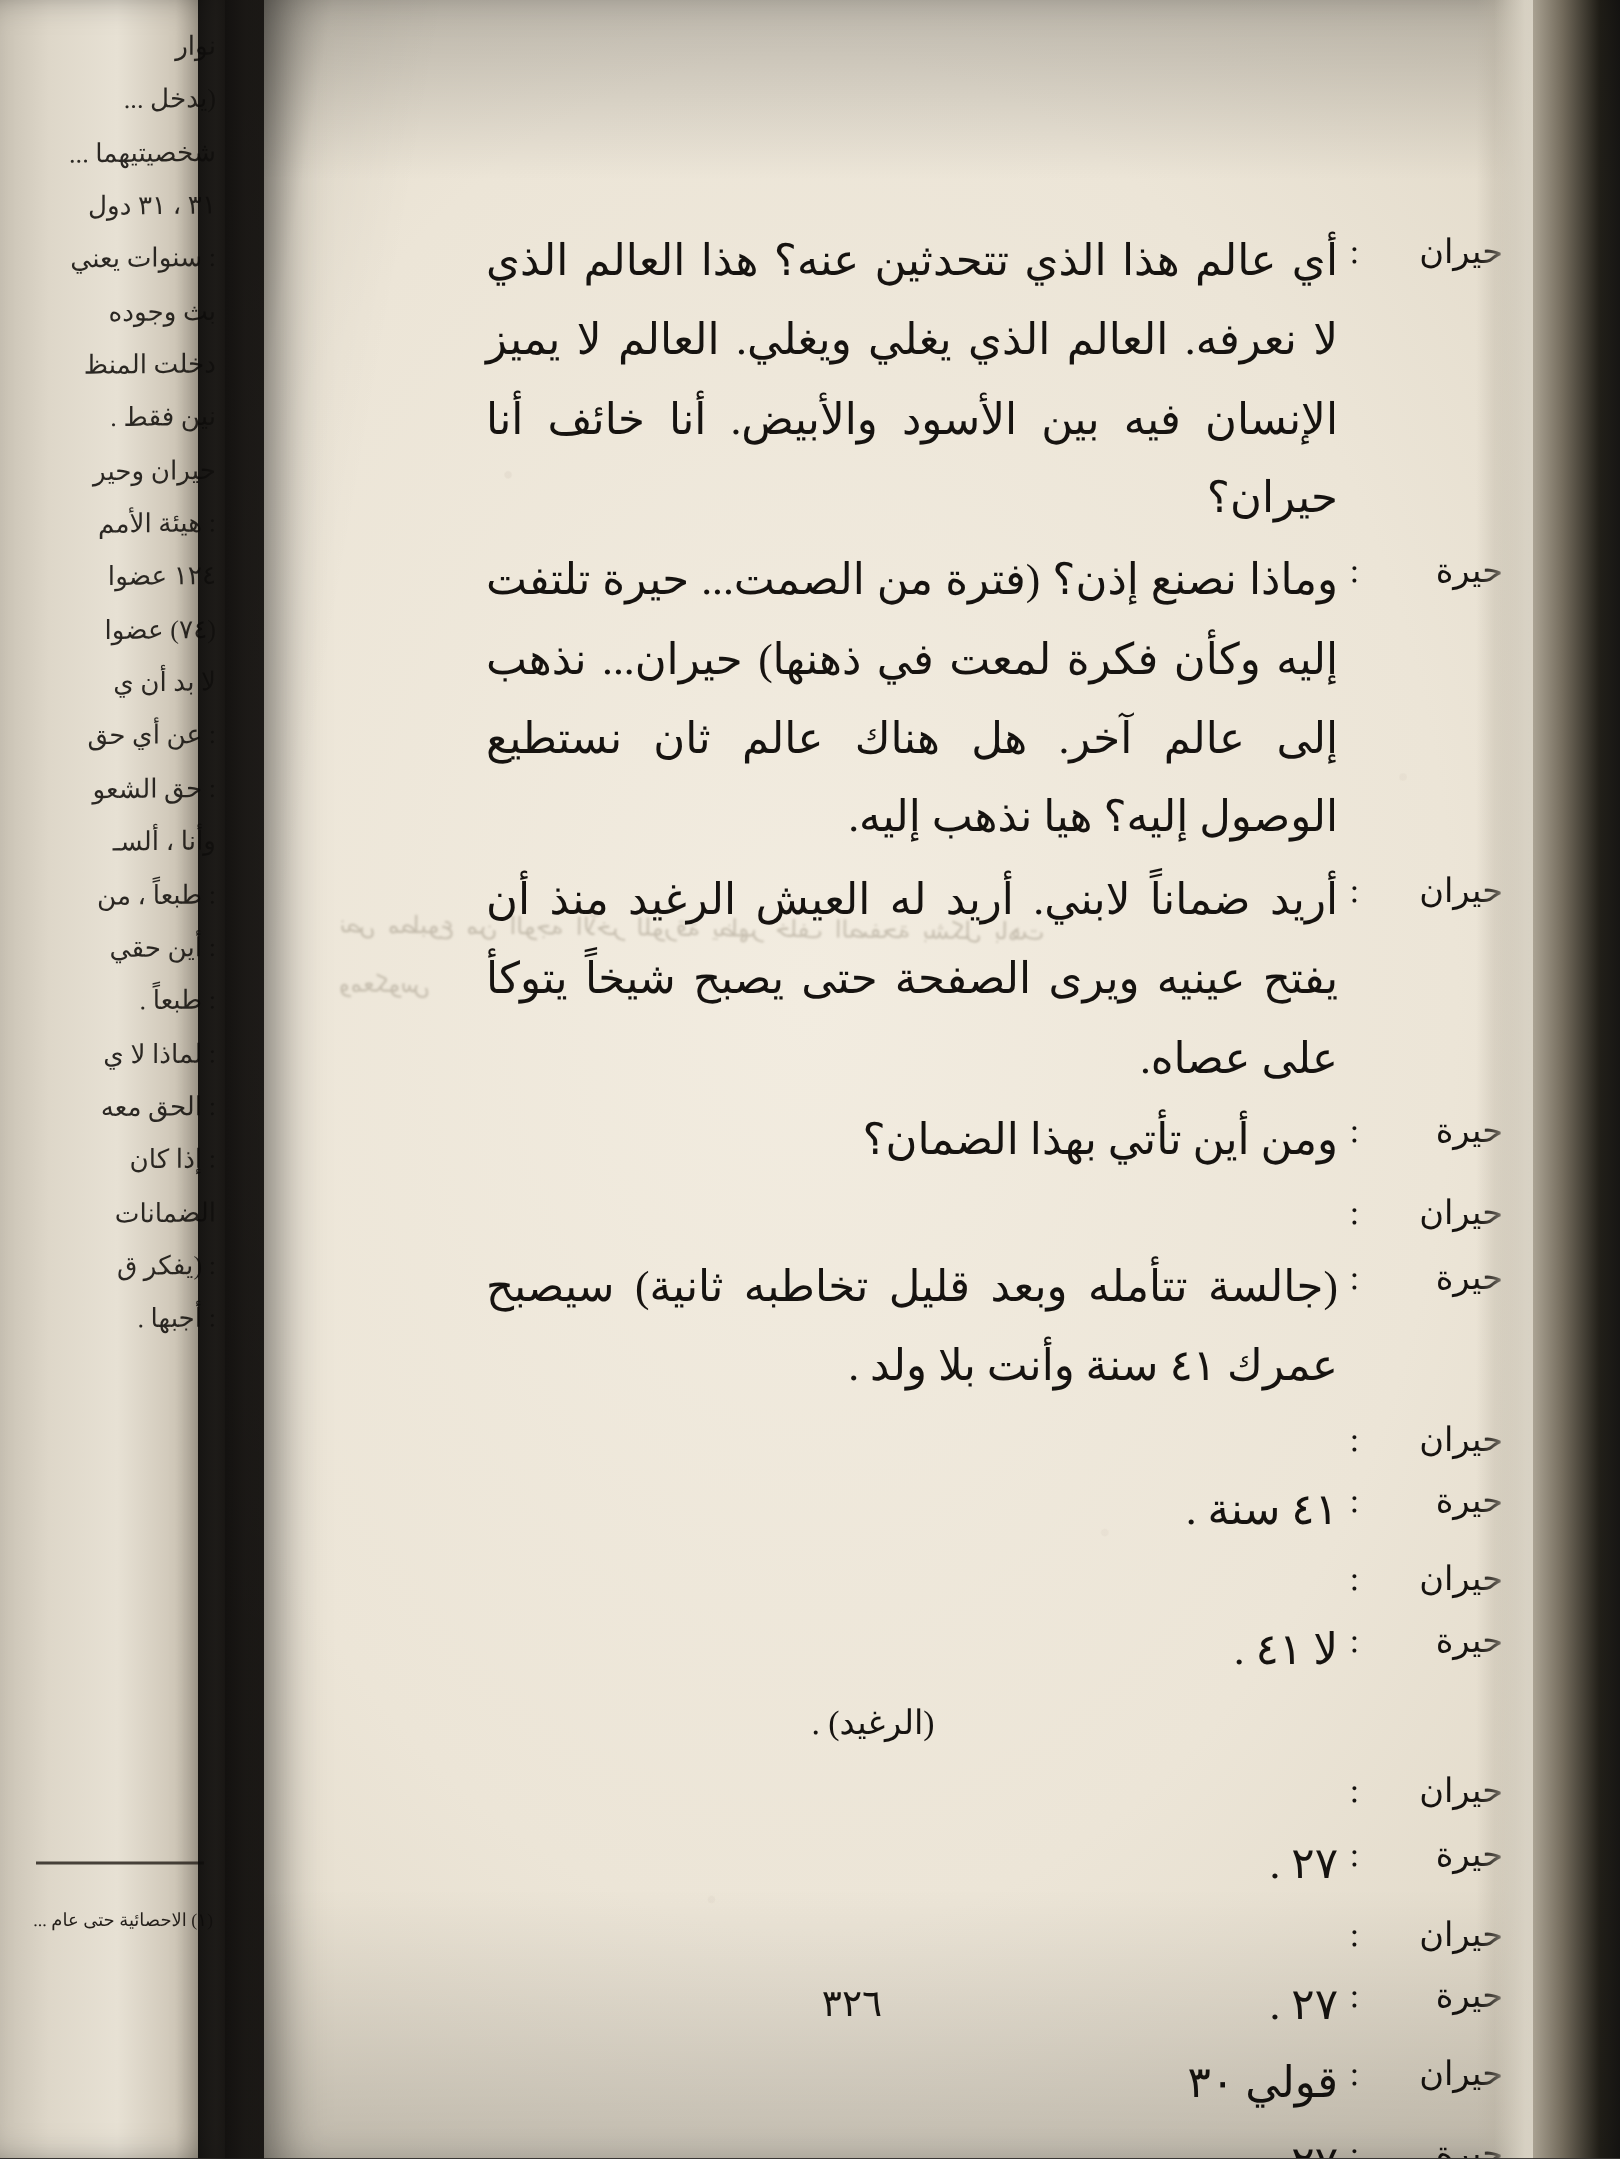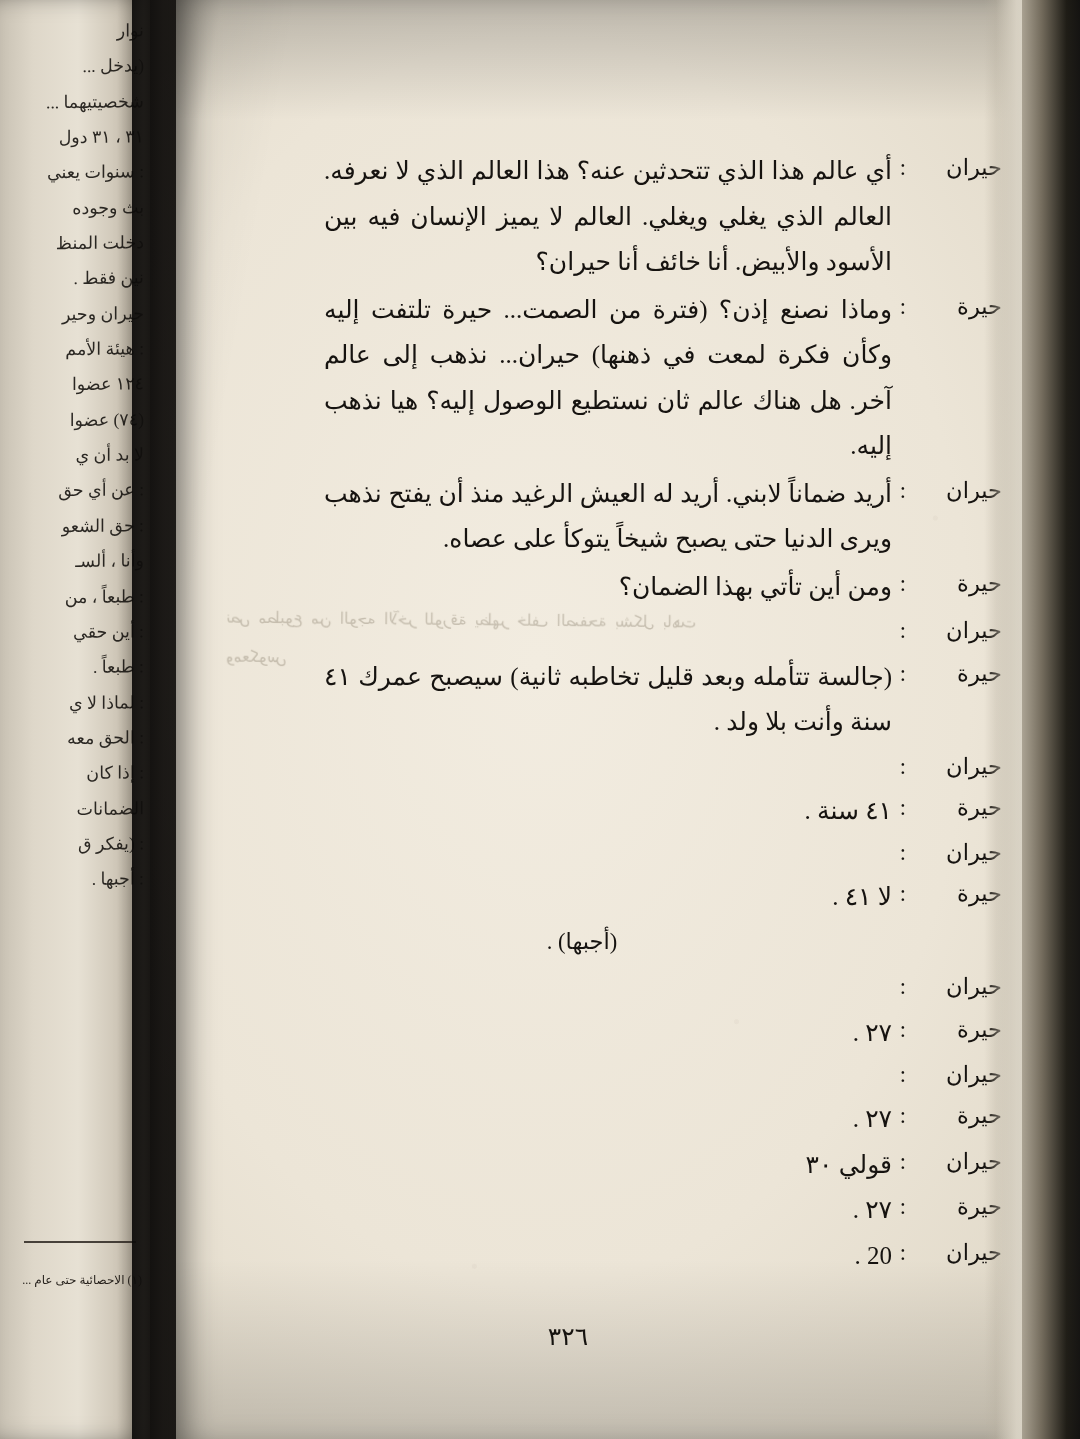--- a/index.html
+++ b/index.html
@@ -170,21 +170,21 @@
     white-space: nowrap;
   }
   .colon {
     flex: 0 0 22px;
     text-align: center;
     font-size: 22.5px;
     line-height: 1.82;
   }
   .speech {
     flex: 1 1 auto;
-    font-size: 25px;
+    font-size: 29px;
     line-height: 1.82;
     text-align: justify;
     text-align-last: right;
     margin-left: 42px;
   }
   .speech.short { text-align: right; }
   .line.tight { margin-bottom: 0; }
   .stage-line {
     font-size: 22.5px;
     line-height: 1.82;
@@ -268,21 +268,21 @@
 
       <div class="line">
         <div class="speaker">حيرة</div>
         <div class="colon">:</div>
         <div class="speech">وماذا نصنع إذن؟ (فترة من الصمت... حيرة تلتفت إليه وكأن فكرة لمعت في ذهنها) حيران... نذهب إلى عالم آخر. هل هناك عالم ثان نستطيع الوصول إليه؟ هيا نذهب إليه.</div>
       </div>
 
       <div class="line">
         <div class="speaker">حيران</div>
         <div class="colon">:</div>
-        <div class="speech">أريد ضماناً لابني. أريد له العيش الرغيد منذ أن يفتح نذهب ويرى الدنيا حتى يصبح شيخاً يتوكأ على عصاه.</div>
+        <div class="speech">أريد ضماناً لابني. أريد له العيش الرغيد منذ أن يفتح عينيه ويرى الصفحة حتى يصبح شيخاً يتوكأ على عصاه.</div>
       </div>
 
       <div class="line">
         <div class="speaker">حيرة</div>
         <div class="colon">:</div>
         <div class="speech short">ومن أين تأتي بهذا الضمان؟</div>
       </div>
 
       <div class="line">
         <div class="speaker">حيران</div>
@@ -310,21 +310,21 @@
         <div class="speaker">حيران</div>
         <div class="colon">:</div>
       </div>
 
       <div class="line tight">
         <div class="speaker">حيرة</div>
         <div class="colon">:</div>
         <div class="speech short">لا ٤١ .</div>
       </div>
 
-      <div class="stage-line">(أجبها) .</div>
+      <div class="stage-line">(الرغيد) .</div>
 
       <div class="line">
         <div class="speaker">حيران</div>
         <div class="colon">:</div>
       </div>
 
       <div class="line tight">
         <div class="speaker">حيرة</div>
         <div class="colon">:</div>
         <div class="speech short">٢٧ .</div>

